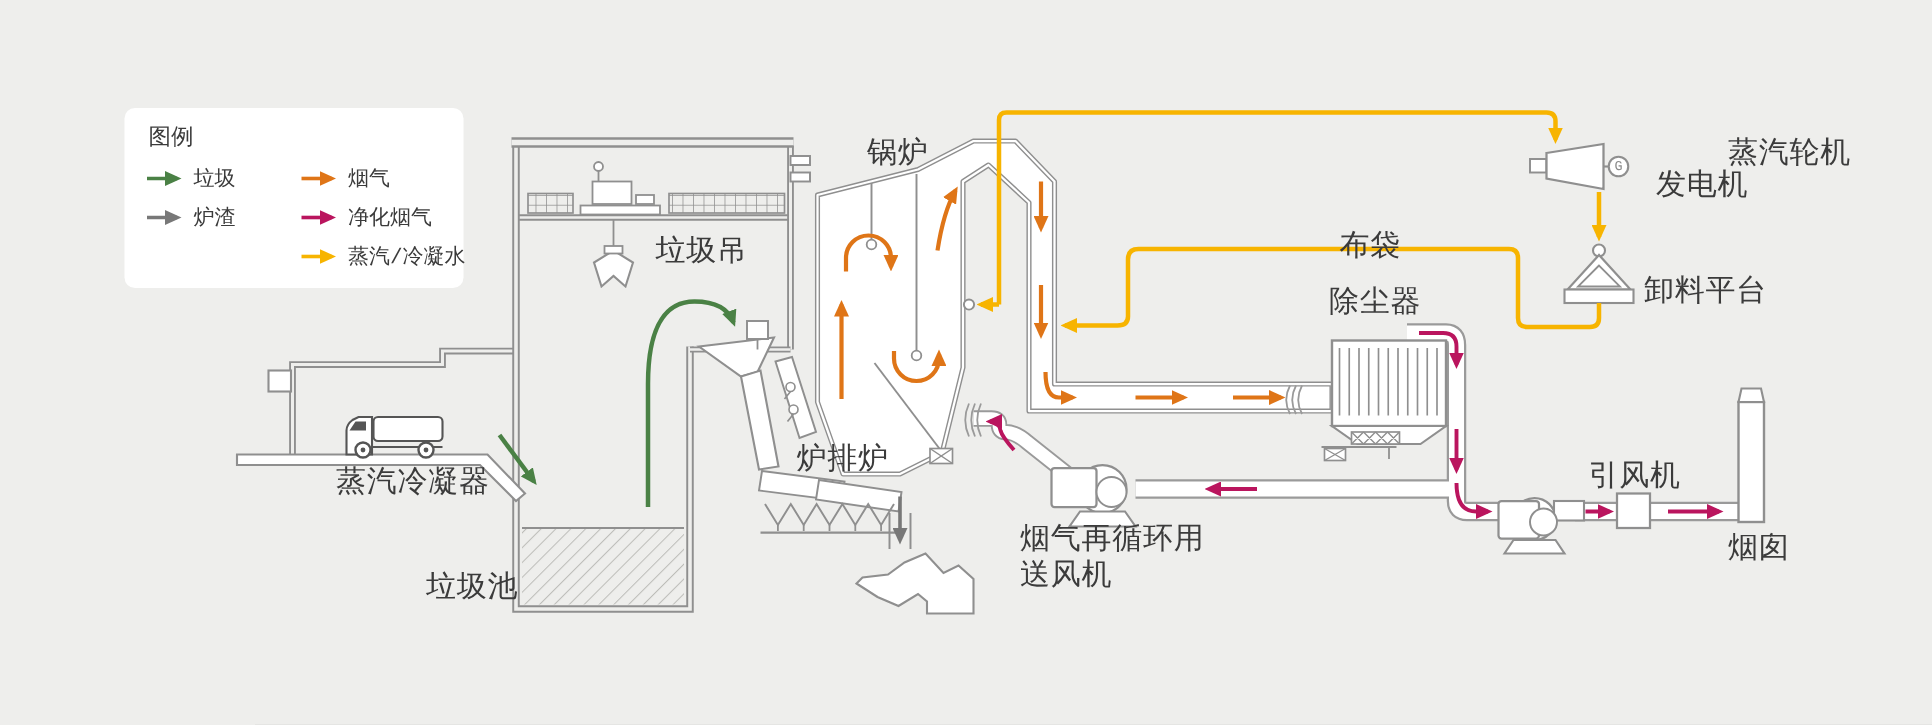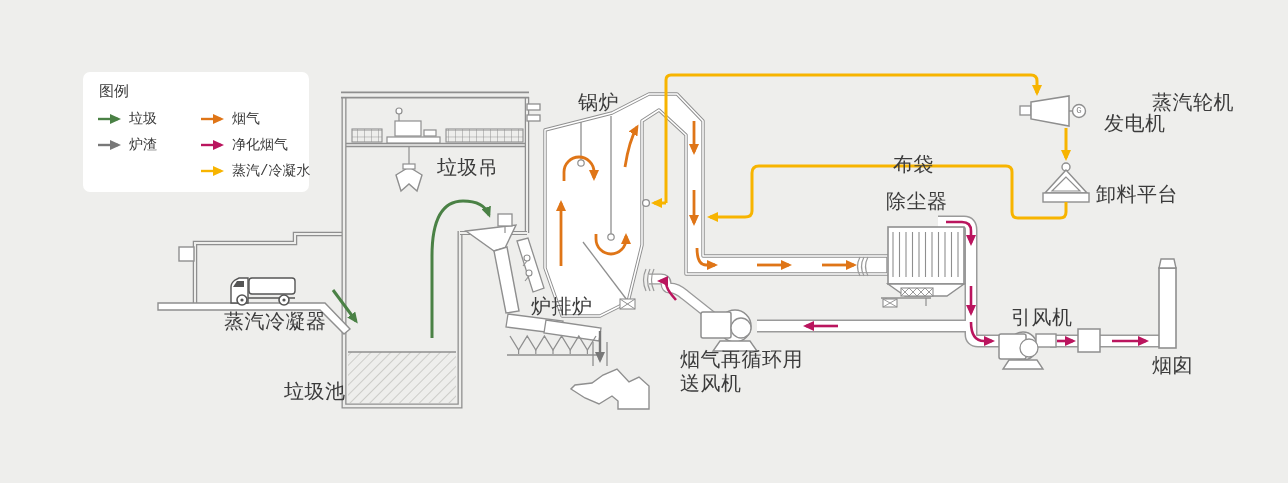--- a/index.html
+++ b/index.html
@@ -303,19 +303,19 @@
 <div class="lbl" style="left:224px;top:311px">蒸汽冷凝器</div>
 <div class="lbl" style="left:284px;top:381px">垃圾池</div>
 <div class="lbl" style="left:437px;top:157px">垃圾吊</div>
 <div class="lbl" style="left:578px;top:92px">锅炉</div>
 <div class="lbl" style="left:531px;top:296px">炉排炉</div>
 <div class="lbl" style="left:893px;top:154px">布袋</div>
 <div class="lbl" style="left:886px;top:191px">除尘器</div>
 <div class="lbl" style="left:1152px;top:92px">蒸汽轮机</div>
 <div class="lbl" style="left:1104px;top:113px">发电机</div>
 <div class="lbl" style="left:1096px;top:184px">卸料平台</div>
-<div class="lbl" style="left:1011px;top:307px">引风机</div>
+<div class="lbl" style="left:1059px;top:307px">引风机</div>
 <div class="lbl" style="left:1152px;top:355px">烟囱</div>
 <div class="lbl" style="left:680px;top:349px">烟气再循环用</div>
 <div class="lbl" style="left:680px;top:373px">送风机</div>
 <div class="lbl-g" style="left:1074px;top:106px">G</div>
 
 </div>
 
 </body></html>

